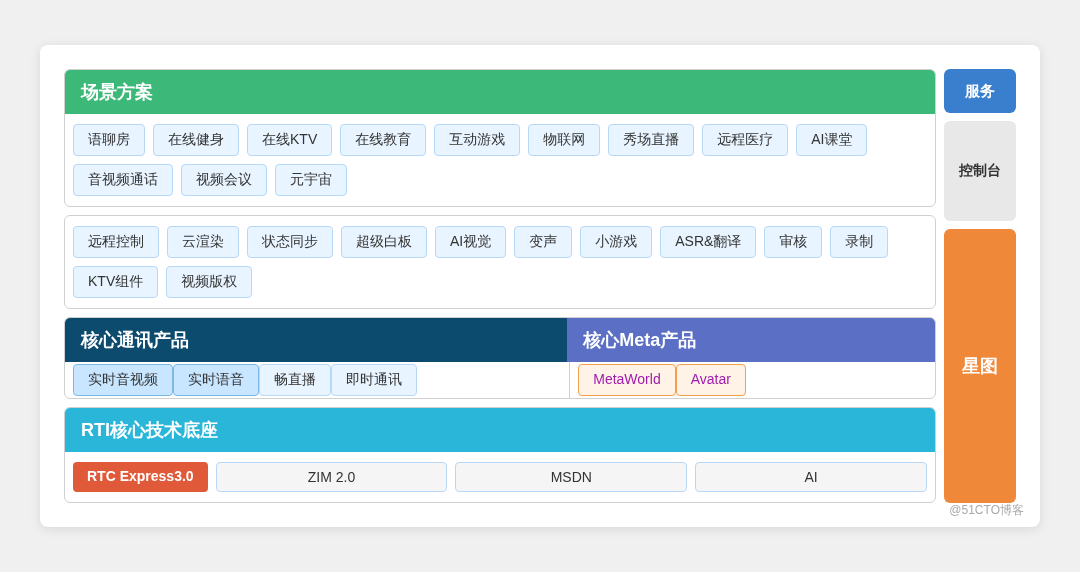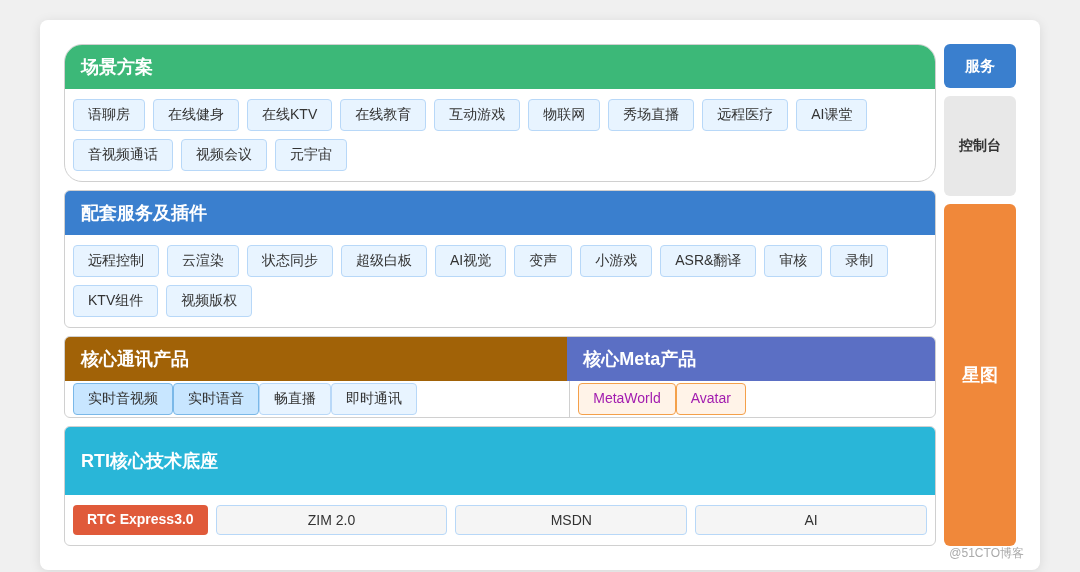--- a/index.html
+++ b/index.html
@@ -76,21 +76,21 @@
     .split-header-row {
       display: flex;
     }
     .split-header {
       padding: 10px 16px;
       font-size: 18px;
       font-weight: bold;
       color: white;
       flex: 1;
     }
-    .split-header.purple { background: #a16207; }
+    .split-header.purple { background: #0c4a6e; }
     .split-header.blue-purple { background: #5b6fc4; }
     .split-body {
       display: flex;
       padding: 2px 8px;
       gap: 0;
       flex-wrap: wrap;
     }
     .tag.orange-outline {
       background: #fff3e8;
       border-color: #f4a04a;
@@ -130,34 +130,34 @@
       color: #aaa;
       font-size: 12px;
     }
     .rti-section {
       border: 1.5px solid #d0d0d0;
       border-radius: 6px;
       overflow: hidden;
     }
     .rti-header {
       background: #29b6d8;
-      padding: 22px 16px;
+      padding: 10px 16px;
       font-size: 18px;
       font-weight: bold;
       color: white;
     }
     .rti-body {
       padding: 10px 8px;
       display: flex;
       gap: 8px;
       flex-wrap: wrap;
     }
     .scenario-section {
       border: 1.5px solid #d0d0d0;
-      border-radius: 18px;
+      border-radius: 6px;
       overflow: hidden;
     }
   </style>
 </head>
 <body>
 
 <div class="container">
   <div class="main-layout">
     <div class="left-content">
 
@@ -173,21 +173,20 @@
           <div class="tag">秀场直播</div>
           <div class="tag">远程医疗</div>
           <div class="tag">AI课堂</div>
           <div class="tag">音视频通话</div>
           <div class="tag">视频会议</div>
           <div class="tag">元宇宙</div>
         </div>
       </div>
 
       <div class="section">
-        <div class="section-header blue">配套服务及插件</div>
         <div class="section-body">
           <div class="tag">远程控制</div>
           <div class="tag">云渲染</div>
           <div class="tag">状态同步</div>
           <div class="tag">超级白板</div>
           <div class="tag">AI视觉</div>
           <div class="tag">变声</div>
           <div class="tag">小游戏</div>
           <div class="tag">ASR&amp;翻译</div>
           <div class="tag">审核</div>

